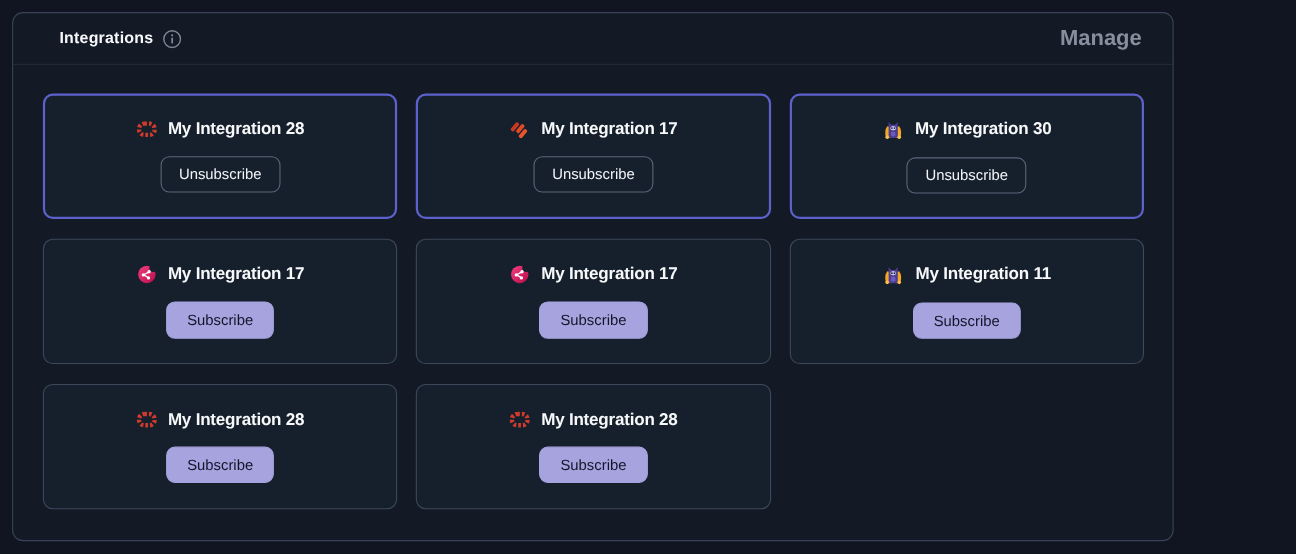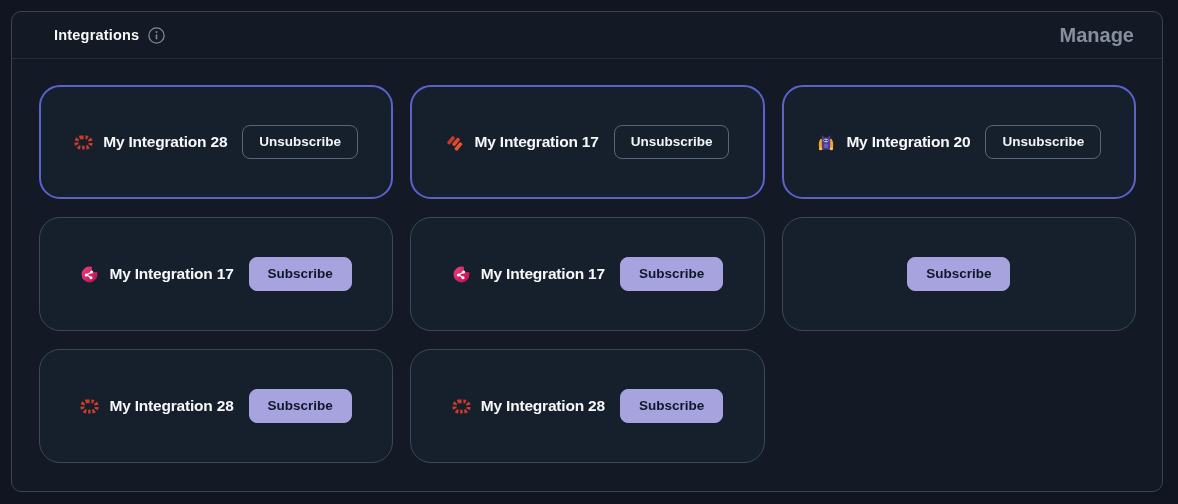--- a/index.html
+++ b/index.html
@@ -5,21 +5,21 @@
   * { margin:0; padding:0; box-sizing:border-box; }
   html,body { width:1178px; height:504px; }
   body {
     background:#101521;
     font-family:"Liberation Sans", sans-serif;
     position:relative;
     overflow:hidden;
   }
   .panel {
     position:absolute; left:11px; top:11px;
-    width:1152px; height:481px;
+    width:1056px; height:481px;
     background:#131a26;
     border:1px solid #3a4355;
     border-radius:10px;
     display:flex; flex-direction:column;
   }
   .panel-header {
     flex:0 0 47px;
     display:flex; align-items:center;
     padding:0 28px 0 42px;
     border-bottom:1px solid #242d3b;
@@ -37,35 +37,35 @@
     display:grid;
     grid-template-columns:repeat(3, 1fr);
     grid-auto-rows:114px;
     gap:18px 17px;
     padding:26px 26px 27px 27px;
     align-content:start;
   }
   .card {
     background:#16202c;
     border:1px solid #3c4759;
-    border-radius:21px;
-    display:flex; flex-direction:row;
+    border-radius:9px;
+    display:flex; flex-direction:column;
     align-items:center; justify-content:center;
     gap:15px;
     height:114px;
     cursor:default;
   }
   .card.subscribed { border:2px solid #5d61cc; }
   .card-head { display:flex; align-items:center; gap:10px; }
   .card-icon { display:flex; align-items:center; }
   .card-title {
     color:#f7f8fa; font-weight:bold; font-size:15.5px; letter-spacing:-0.2px;
   }
   .card-btn {
-    font-family:inherit; font-weight:bold; font-size:13.5px;
+    font-family:inherit; font-weight:normal; font-size:13.5px;
     border-radius:8px; padding:8px 16px; cursor:pointer; line-height:1.15;
   }
   .btn-unsubscribe {
     background:transparent; border:1px solid #5a6478; color:#f2f4f8;
   }
   .btn-subscribe {
     background:#a7a3de; border:1px solid #a7a3de; color:#0f172a;
     padding:8px 18px;
   }
 </style>
@@ -121,21 +121,21 @@
               <path d="M18.5 8 Q22 13 20 20 l-5 1 V9 Z" fill="#f5a623"></path>
               <circle cx="5.5" cy="20" r="2" fill="#ffc14d"></circle>
               <circle cx="18.5" cy="20" r="2" fill="#ffc14d"></circle>
               <path d="M7 3.5 l3 3 h4 l3-3 v15 a2.5 2.5 0 0 1 -2.5 2.5 h-5 A2.5 2.5 0 0 1 7 18.5 Z" fill="#4b3c8f"></path>
               <rect x="9" y="8" width="6" height="4.4" rx="2.2" fill="#cfd3f2"></rect>
               <circle cx="10.6" cy="10.1" r="1" fill="#241e4e"></circle>
               <circle cx="13.4" cy="10.1" r="1" fill="#241e4e"></circle>
               <rect x="9.6" y="14" width="4.8" height="5" rx="1.4" fill="#6a5bbf"></rect>
             </svg>
           </span>
-      <span class="card-title">My Integration 20</span>
+      <span class="card-title">My Integration 30</span>
     </div>
     <button class="card-btn btn-unsubscribe">Unsubscribe</button>
   </div>
 
   <div class="card unsubscribed">
     <div class="card-head">
       <span class="card-icon">
             <svg width="19" height="19" viewBox="0 0 24 24">
               <defs>
                 <linearGradient id="pinkg" x1="0" y1="0" x2="1" y2="1">
@@ -179,20 +179,36 @@
               <circle cx="14.6" cy="8.9" r="1.9" fill="#ffffff"></circle>
               <circle cx="13.9" cy="16" r="1.9" fill="#ffffff"></circle>
             </svg>
           </span>
       <span class="card-title">My Integration 17</span>
     </div>
     <button class="card-btn btn-subscribe">Subscribe</button>
   </div>
 
   <div class="card unsubscribed">
+    <div class="card-head">
+      <span class="card-icon">
+            <svg width="20" height="20" viewBox="0 0 24 24">
+              <path d="M5.5 8 Q2 13 4 20 l5 1 V9 Z" fill="#f5a623"></path>
+              <path d="M18.5 8 Q22 13 20 20 l-5 1 V9 Z" fill="#f5a623"></path>
+              <circle cx="5.5" cy="20" r="2" fill="#ffc14d"></circle>
+              <circle cx="18.5" cy="20" r="2" fill="#ffc14d"></circle>
+              <path d="M7 3.5 l3 3 h4 l3-3 v15 a2.5 2.5 0 0 1 -2.5 2.5 h-5 A2.5 2.5 0 0 1 7 18.5 Z" fill="#4b3c8f"></path>
+              <rect x="9" y="8" width="6" height="4.4" rx="2.2" fill="#cfd3f2"></rect>
+              <circle cx="10.6" cy="10.1" r="1" fill="#241e4e"></circle>
+              <circle cx="13.4" cy="10.1" r="1" fill="#241e4e"></circle>
+              <rect x="9.6" y="14" width="4.8" height="5" rx="1.4" fill="#6a5bbf"></rect>
+            </svg>
+          </span>
+      <span class="card-title">My Integration 11</span>
+    </div>
     <button class="card-btn btn-subscribe">Subscribe</button>
   </div>
 
   <div class="card unsubscribed">
     <div class="card-head">
       <span class="card-icon">
             <svg width="19" height="15" viewBox="0 0 24 19">
               <rect x="3" y="3" width="18" height="13" rx="6" fill="none" stroke="#cd3b2c" stroke-width="5" stroke-dasharray="3.1 2.3"></rect>
             </svg>
           </span>

